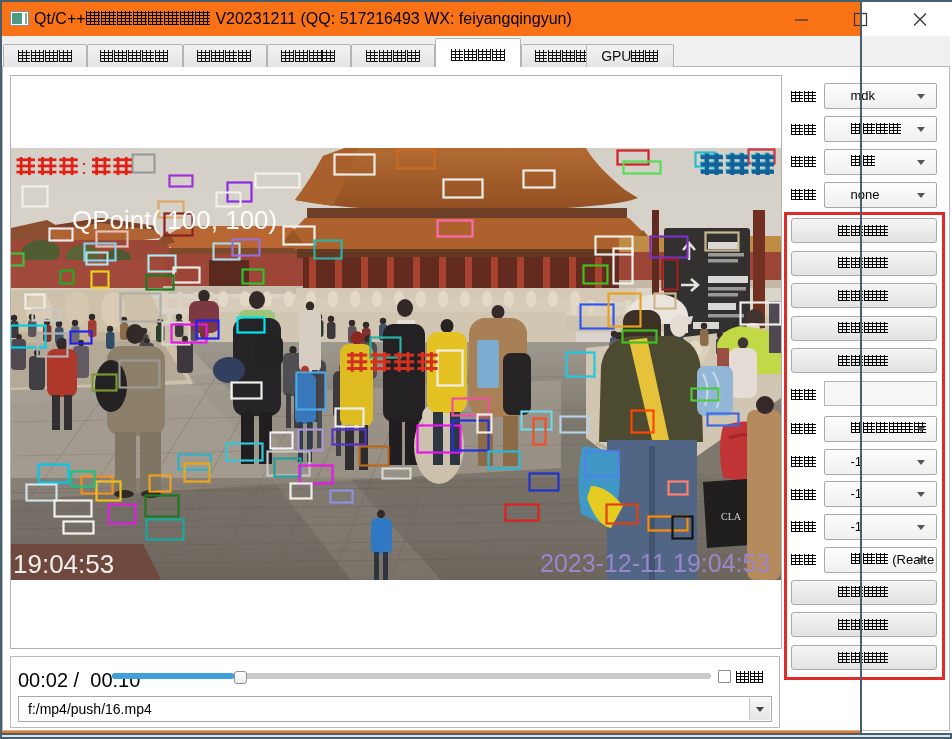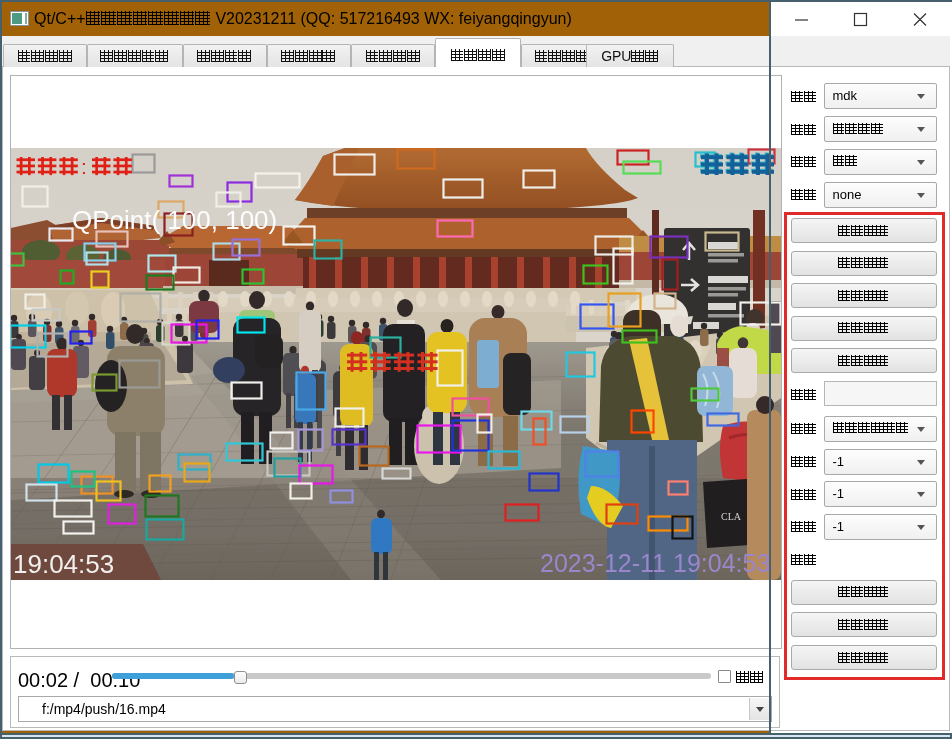--- a/index.html
+++ b/index.html
@@ -1,19 +1,19 @@
 <!DOCTYPE html>
 <html><head><meta charset="utf-8"><style>
 *{margin:0;padding:0;box-sizing:border-box}
 html,body{width:952px;height:739px;overflow:hidden;font-family:"Liberation Sans",sans-serif;background:#fff}
 .abs{position:absolute}
 .c{display:inline-block;width:.92em;height:.86em;margin-right:.06em;vertical-align:-.06em;
 background-image:repeating-linear-gradient(0deg,currentColor 0 1px,transparent 1px 3px),
 repeating-linear-gradient(90deg,currentColor 0 1px,transparent 1px 4px)}
-.win{position:absolute;left:0;top:0;width:771px;height:739px;background:#a16207}
+.win{position:absolute;left:0;top:0;width:862px;height:739px;background:#f97316}
 .border-l{position:absolute;left:0;top:0;width:2px;height:739px;background:#46606e}
 .border-r{position:absolute;right:0;top:0;width:2px;height:739px;background:#46606e}
 .border-t{position:absolute;left:0;top:0;width:952px;height:1.5px;background:#46606e}
 .botbar{position:absolute;left:0;top:732.5px;width:952px;height:6.5px;background:#46606e}
 .botbar i{position:absolute;left:2px;top:2px;width:948px;height:2.5px;background:#d8e6f0}
 .title{position:absolute;left:34px;top:10px;font-size:16px;color:#000;white-space:nowrap}
 .icon{position:absolute;left:10px;top:11px;width:19px;height:15px;background:#fff;border:1px solid #8a93a0}
 .icon i{position:absolute;left:1px;top:1px;width:10px;height:11px;background:#4c9b82}
 .icon b{position:absolute;left:14px;top:1px;width:1.5px;height:11px;background:#7ab0a0}
 .wbtn{position:absolute;top:0;width:47px;height:38px}
@@ -21,35 +21,35 @@
 .tab{position:absolute;top:44px;height:22.5px;background:linear-gradient(#f2f2f2,#e4e4e4);
 border:1px solid #b4b4b4;border-bottom:none;border-radius:2px 2px 0 0;
 font-size:14px;color:#111;text-align:center;line-height:22px}
 .tab.sel{top:37.5px;height:29.5px;background:#fff;z-index:5;line-height:22px;padding-top:6px}
 .pane{position:absolute;left:2px;top:66px;width:947.5px;height:664.5px;background:#fff;border:1px solid #b9b9b9}
 .vidwidget{position:absolute;left:9.5px;top:74.5px;width:772px;height:574px;background:#fff;border:1px solid #b2b2b2}
 .botpanel{position:absolute;left:9.5px;top:656px;width:770px;height:71.5px;background:#fff;border:1px solid #b9b9b9}
 .redframe{position:absolute;left:783.5px;top:212px;width:161px;height:468px;border:3px solid #e12a2a}
 .rlabel{position:absolute;left:791px;width:30px;font-size:13px;color:#000}
 .rcombo{position:absolute;left:823.5px;width:113px;height:26px;background:linear-gradient(#fdfdfd,#f0f0f0);
-border:1px solid #a9a9a9;border-radius:2px;font-size:13px;color:#000;line-height:24px;padding-left:8px}
+border:1px solid #a9a9a9;border-radius:2px;font-size:13px;color:#000;line-height:24px;padding-left:26px}
 .rcombo u{position:absolute;right:11px;top:10px;width:0;height:0;border-left:4.5px solid transparent;
 border-right:4.5px solid transparent;border-top:5px solid #555;text-decoration:none}
 .rbtn{position:absolute;left:791px;width:145.5px;height:25px;background:linear-gradient(#f5f5f5,#e2e2e2);
 border:1px solid #a9a9a9;border-radius:3px;font-size:13px;color:#000;text-align:center;line-height:23px}
 .rfield{position:absolute;left:823.5px;top:381px;width:113px;height:25px;background:#f6f6f6;border:1px solid #b6b6b6}
 .timetxt{position:absolute;left:18px;top:668.5px;font-size:20px;color:#000}
 .sl-track{position:absolute;left:112px;top:672.5px;width:599px;height:6.5px;background:#c9c9c9;border-radius:3px}
 .sl-fill{position:absolute;left:112px;top:672.5px;width:122px;height:6.5px;background:#3f9fd8;border-radius:3px}
 .sl-handle{position:absolute;left:233.5px;top:670.5px;width:13px;height:13px;background:linear-gradient(#fdfdfd,#ebebeb);
 border:1px solid #8f8f8f;border-radius:3px}
 .chk{position:absolute;left:718px;top:670px;width:13px;height:13px;background:#fff;border:1px solid #8a8a8a;border-radius:1px}
 .chklabel{position:absolute;left:736px;top:669.5px;font-size:14px;color:#000}
 .fcombo{position:absolute;left:18px;top:696px;width:753.5px;height:25.5px;background:#fff;border:1px solid #a9a9a9}
-.fcombo span{position:absolute;left:23px;top:4px;font-size:14px;color:#000}
+.fcombo span{position:absolute;left:9px;top:4px;font-size:14px;color:#000}
 .fcombo .btn{position:absolute;right:1px;top:1px;width:21px;height:21.5px;background:linear-gradient(#f6f6f6,#e4e4e4);border-left:1px solid #c6c6c6}
 .fcombo .btn u{position:absolute;left:6px;top:9px;width:0;height:0;border-left:4.5px solid transparent;
 border-right:4.5px solid transparent;border-top:5px solid #444}
 </style></head>
 <body>
 <div class="win">
   <div class="icon">
       <i></i>
       <b></b>
     </div>
@@ -624,20 +624,21 @@
 <div class="rcombo" style="top:181.5px">none<u></u></div>
 <div class="rlabel" style="top:421.5px"><i class="c"></i><i class="c"></i></div>
 <div class="rcombo" style="top:415.5px"><i class="c"></i><i class="c"></i><i class="c"></i><i class="c"></i><i class="c"></i><i class="c"></i><u></u></div>
 <div class="rlabel" style="top:454.5px"><i class="c"></i><i class="c"></i></div>
 <div class="rcombo" style="top:448.5px">-1<u></u></div>
 <div class="rlabel" style="top:487px"><i class="c"></i><i class="c"></i></div>
 <div class="rcombo" style="top:481px">-1<u></u></div>
 <div class="rlabel" style="top:519.5px"><i class="c"></i><i class="c"></i></div>
 <div class="rcombo" style="top:513.5px">-1<u></u></div>
 <div class="rlabel" style="top:552.5px"><i class="c"></i><i class="c"></i></div>
+<div class="rcombo" style="top:546.5px"><i class="c"></i><i class="c"></i><i class="c"></i> (Realte<u></u></div>
 <div class="rlabel" style="top:387px"><i class="c"></i><i class="c"></i></div>
 <div class="rfield"></div>
 <div class="rbtn" style="top:218px"><i class="c"></i><i class="c"></i><i class="c"></i><i class="c"></i></div>
 <div class="rbtn" style="top:250.5px"><i class="c"></i><i class="c"></i><i class="c"></i><i class="c"></i></div>
 <div class="rbtn" style="top:283px"><i class="c"></i><i class="c"></i><i class="c"></i><i class="c"></i></div>
 <div class="rbtn" style="top:315.5px"><i class="c"></i><i class="c"></i><i class="c"></i><i class="c"></i></div>
 <div class="rbtn" style="top:348px"><i class="c"></i><i class="c"></i><i class="c"></i><i class="c"></i></div>
 <div class="rbtn" style="top:579.5px"><i class="c"></i><i class="c"></i><i class="c"></i><i class="c"></i></div>
 <div class="rbtn" style="top:612px"><i class="c"></i><i class="c"></i><i class="c"></i><i class="c"></i></div>
 <div class="rbtn" style="top:645px"><i class="c"></i><i class="c"></i><i class="c"></i><i class="c"></i></div>

